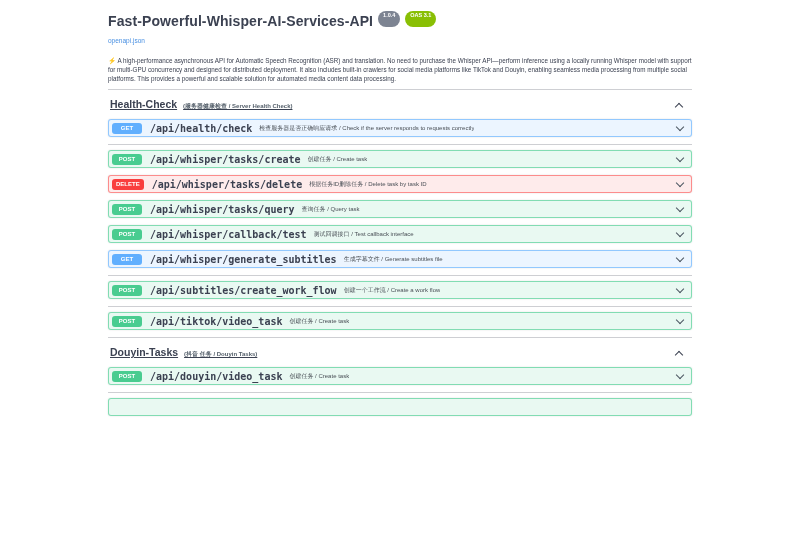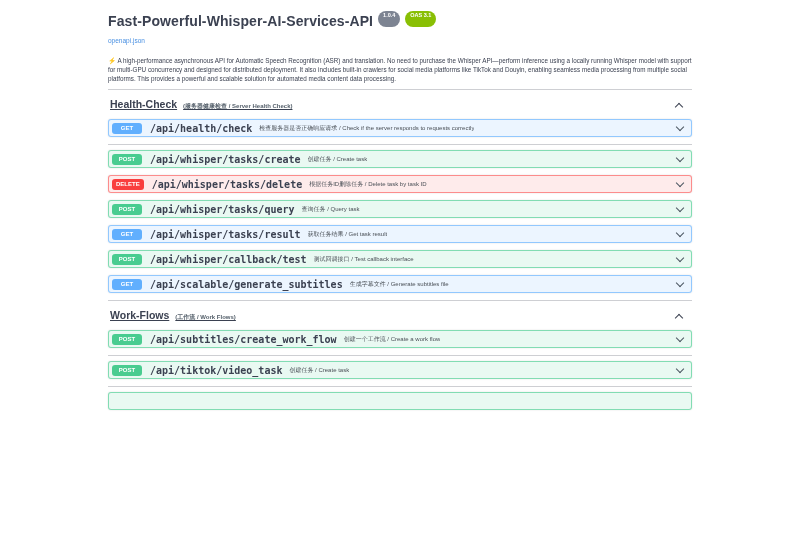--- a/index.html
+++ b/index.html
@@ -91,58 +91,60 @@
           <span class="path">/api/whisper/tasks/delete</span>
           <span class="opdesc">根据任务ID删除任务 / Delete task by task ID</span>
           <span class="chev down"></span>
         </div>
         <div class="opblock post">
           <span class="method">POST</span>
           <span class="path">/api/whisper/tasks/query</span>
           <span class="opdesc">查询任务 / Query task</span>
           <span class="chev down"></span>
         </div>
-        <div class="opblock get">
-          <span class="method">GET</span>
-          <span class="path">/api/whisper/tasks/result</span>
-          <span class="opdesc">获取任务结果 / Get task result</span>
-          <span class="chev down"></span>
-        </div>
         <div class="opblock post">
           <span class="method">POST</span>
           <span class="path">/api/whisper/callback/test</span>
           <span class="opdesc">测试回调接口 / Test callback interface</span>
           <span class="chev down"></span>
         </div>
         <div class="opblock get">
           <span class="method">GET</span>
-          <span class="path">/api/scalable/generate_subtitles</span>
+          <span class="path">/api/whisper/generate_subtitles</span>
           <span class="opdesc">生成字幕文件 / Generate subtitles file</span>
           <span class="chev down"></span>
         </div>
       </section>
       <section class="section">
-        <div class="opblock-tag">
-          <span class="tag-title">Work-Flows</span>
-          <span class="tag-sub">(工作流 / Work Flows)</span>
-          <span class="chev up"></span>
-        </div>
         <div class="opblock post">
           <span class="method">POST</span>
           <span class="path">/api/subtitles/create_work_flow</span>
           <span class="opdesc">创建一个工作流 / Create a work flow</span>
           <span class="chev down"></span>
         </div>
       </section>
       <section class="section">
         <div class="opblock post">
           <span class="method">POST</span>
           <span class="path">/api/tiktok/video_task</span>
           <span class="opdesc">创建任务 / Create task</span>
           <span class="chev down"></span>
         </div>
       </section>
       <section class="section">
+        <div class="opblock-tag">
+          <span class="tag-title">Douyin-Tasks</span>
+          <span class="tag-sub">(抖音 任务 / Douyin Tasks)</span>
+          <span class="chev up"></span>
+        </div>
+        <div class="opblock post">
+          <span class="method">POST</span>
+          <span class="path">/api/douyin/video_task</span>
+          <span class="opdesc">创建任务 / Create task</span>
+          <span class="chev down"></span>
+        </div>
+      </section>
+      <section class="section">
         <div class="opblock post"></div>
       </section>
     </div>
 
 </div>
 
 </body></html>

